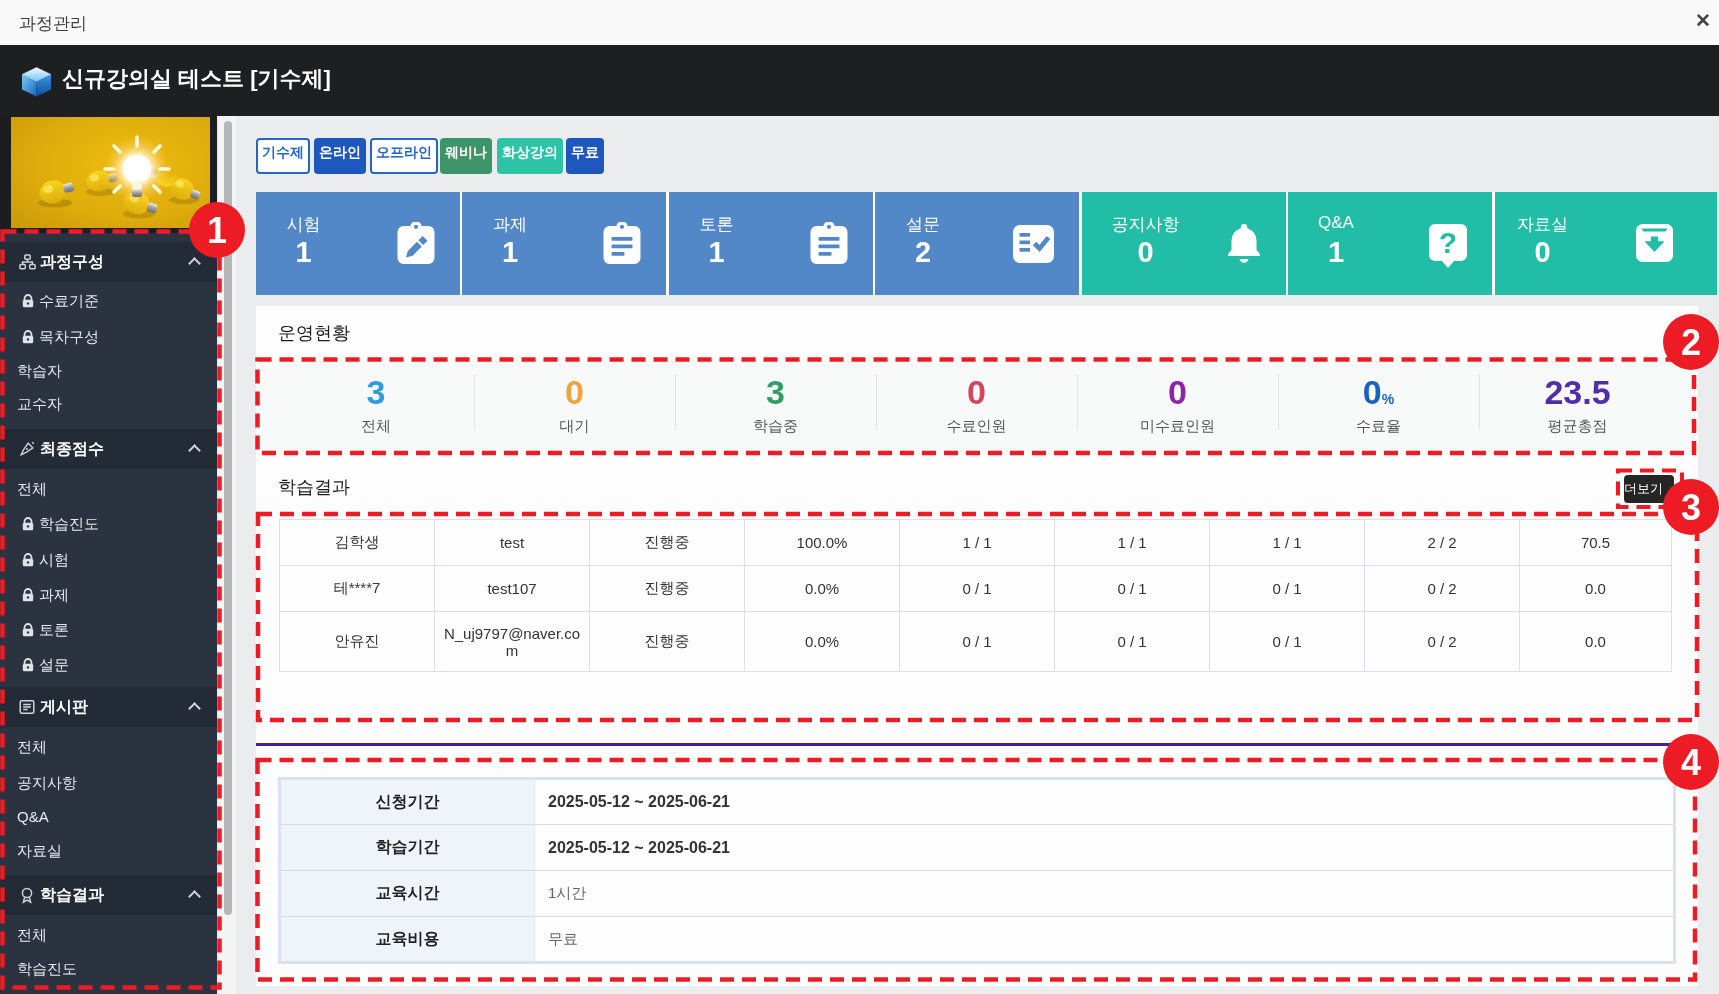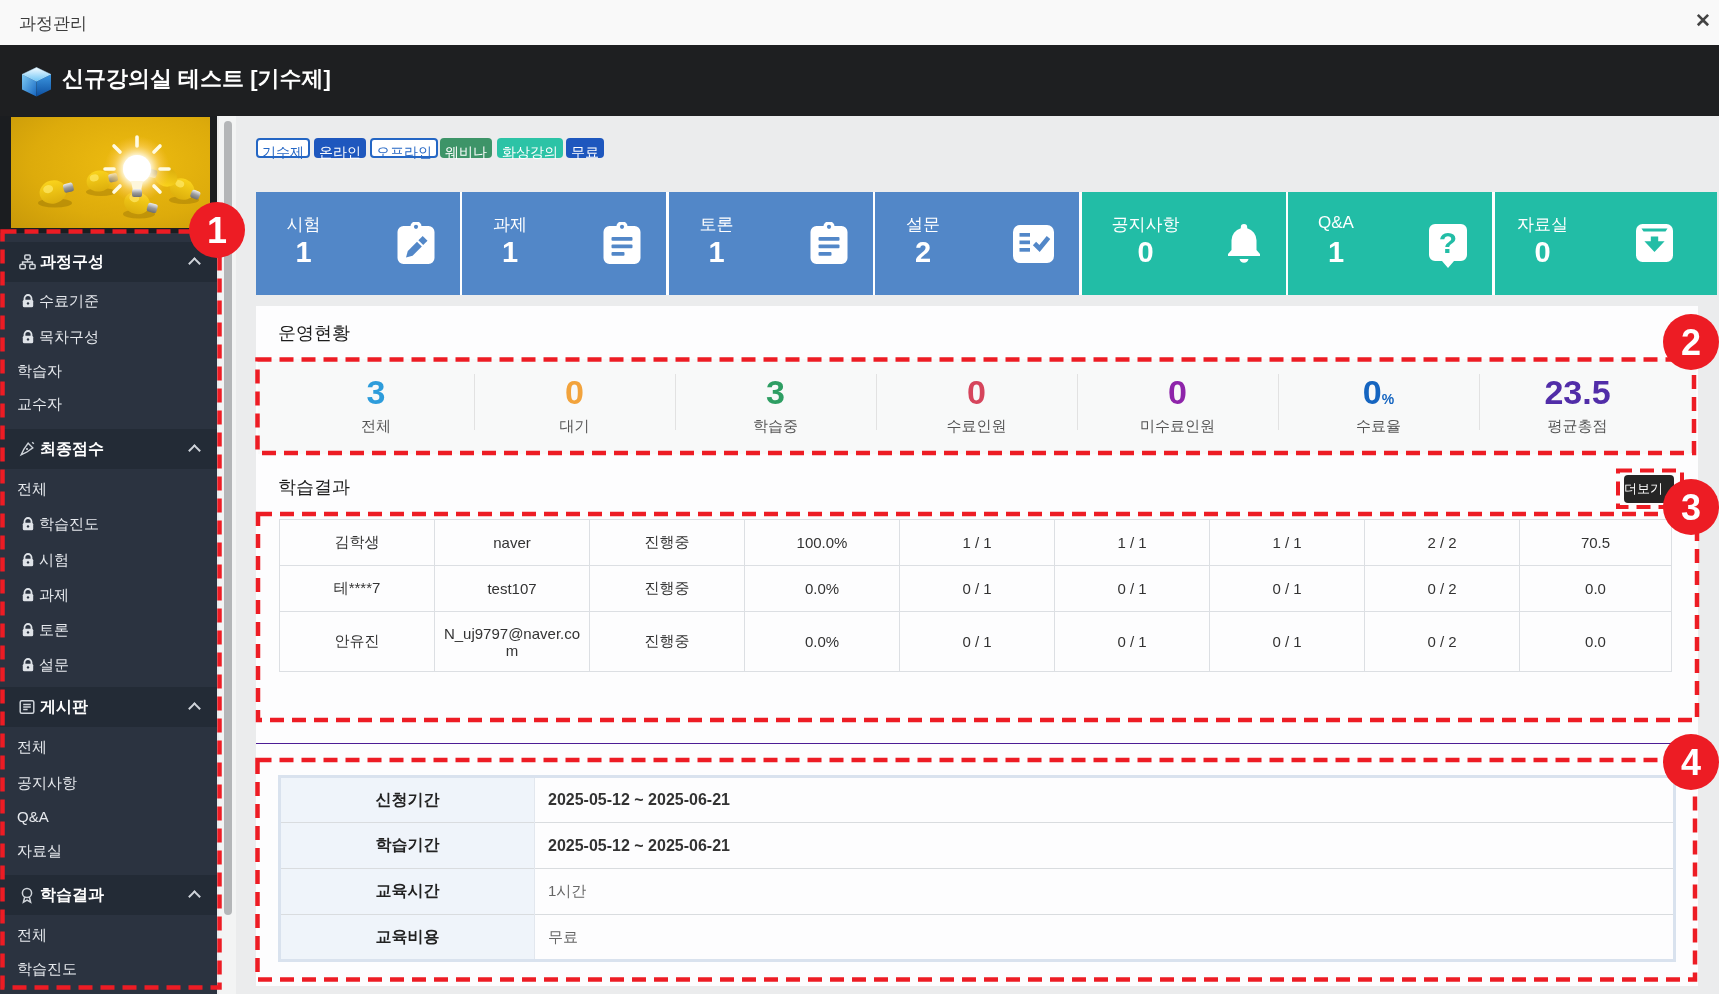--- a/index.html
+++ b/index.html
@@ -22,35 +22,35 @@
   .sechead svg.ic { position:absolute; left:19px; top:12px; }
   .sechead .car { position:absolute; left:190px; top:17px; width:9px; height:9px; border-left:2px solid #cfd4da; border-top:2px solid #cfd4da; transform:rotate(45deg); }
   .mitem { position:absolute; left:0; width:217px; height:24px; color:#e6e9ed; font-size:15px; line-height:24px; }
   .mitem.plain { padding-left:17px; }
   .mitem.lock { padding-left:39px; }
   .mitem svg.lk { position:absolute; left:22px; top:5px; }
   
   #sctrack { left:219px; top:116px; width:17px; height:878px; background:#f3f4f4; }
   #scthumb { left:224px; top:121px; width:8px; height:794px; background:#b4b6b8; border-radius:4px; }
   
-  .pill { position:absolute; top:138px; height:20px; line-height:28px; border-radius:4px; font-size:14px; padding:0 5px; font-weight:normal;}
+  .pill { position:absolute; top:138px; height:36px; line-height:28px; border-radius:4px; font-size:14px; padding:0 5px; font-weight:bold;}
   .pill.outline { background:#fff; border:2px solid #2466c4; color:#2466c4; line-height:24px; padding:0 4px; }
   .pill.blue { background:#1e57be; color:#fff; }
   .pill.green { background:#3d9468; color:#fff; }
   .pill.teal { background:#2cc3a6; color:#fff; }
   
   .card { position:absolute; top:192px; height:103px; color:#fff; }
   .card.blue { background:#5287c8; }
   .card.teal { background:#22bda6; }
   .card .lb { position:absolute; left:10px; top:21px; font-size:17px; width:76px; text-align:center;}
   .card .num { position:absolute; left:10px; top:44px; font-size:29px; font-weight:bold; width:76px; text-align:center;}
   .card svg { position:absolute; left:141px; top:30px; }
   
   #panel1 { left:256px; top:306px; width:1442px; height:437px; background:#fdfdfe; }
-  #panel2 { left:256px; top:743px; width:1442px; height:243px; background:#fdfdfe; border-top:1px solid #4c1d95; }
+  #panel2 { left:256px; top:743px; width:1442px; height:243px; background:#fdfdfe; border-top:3px solid #4c1d95; }
   .ptitle { position:absolute; left:22px; font-size:18px; font-weight:normal; color:#1c1c1c; }
   
   #stats { position:absolute; left:2px; top:53px; width:1438px; height:95px; background:#f8f9f9; }
   #stats .col { position:absolute; top:0; height:95px; text-align:center; }
   #stats .div { position:absolute; top:15px; height:56px; width:1px; background:#e2e2e2; }
   #stats .n { margin-top:14px; font-size:34px; font-weight:bold; letter-spacing:0; }
   #stats .n .pct { font-size:14px; font-weight:bold; }
   #stats .l { margin-top:5px; font-size:15px; color:#555; }
   #morebtn { position:absolute; left:1368px; top:169px; width:50px; height:28px; background:#252525; color:#fff; font-size:13px; text-align:left; line-height:28px; border-radius:4px; }
   
@@ -383,21 +383,21 @@
         <col style="width:155px">
         <col style="width:155px">
         <col style="width:155px">
         <col style="width:155px">
         <col style="width:155px">
         <col style="width:152px">
       </colgroup>
     <tbody>
     <tr>
           <td>김학생</td>
-          <td>naver</td>
+          <td>test</td>
           <td>진행중</td>
           <td>100.0%</td>
           <td>1 / 1</td>
           <td>1 / 1</td>
           <td>1 / 1</td>
           <td>2 / 2</td>
           <td>70.5</td>
         </tr>
     <tr>
           <td>테****7</td>

